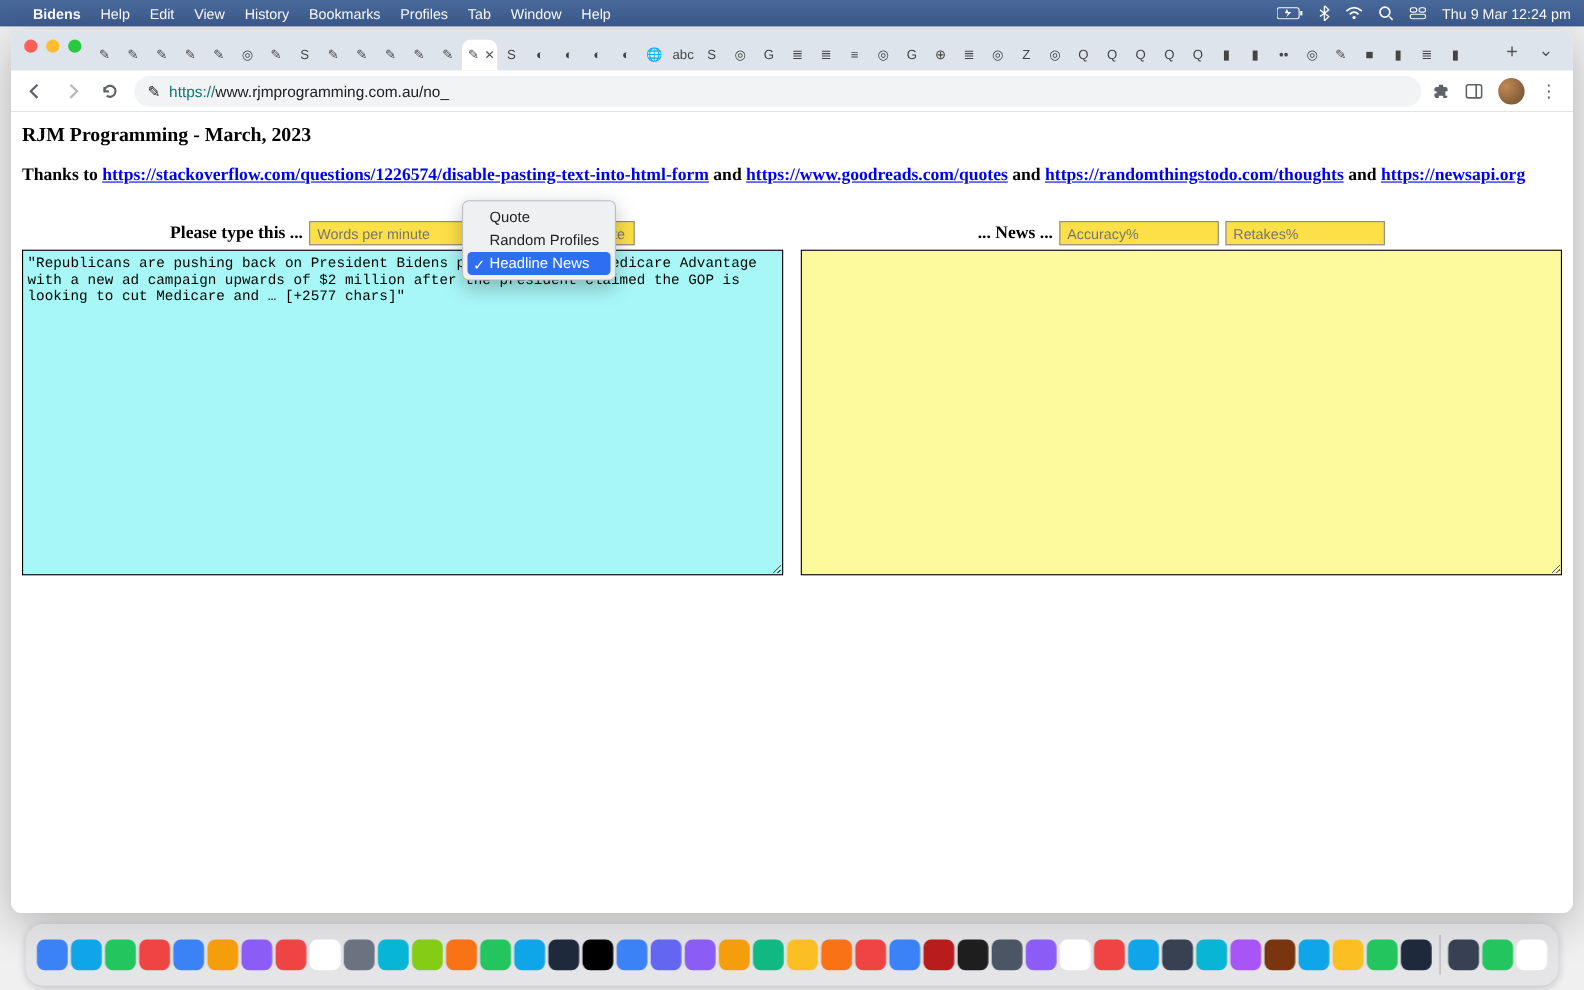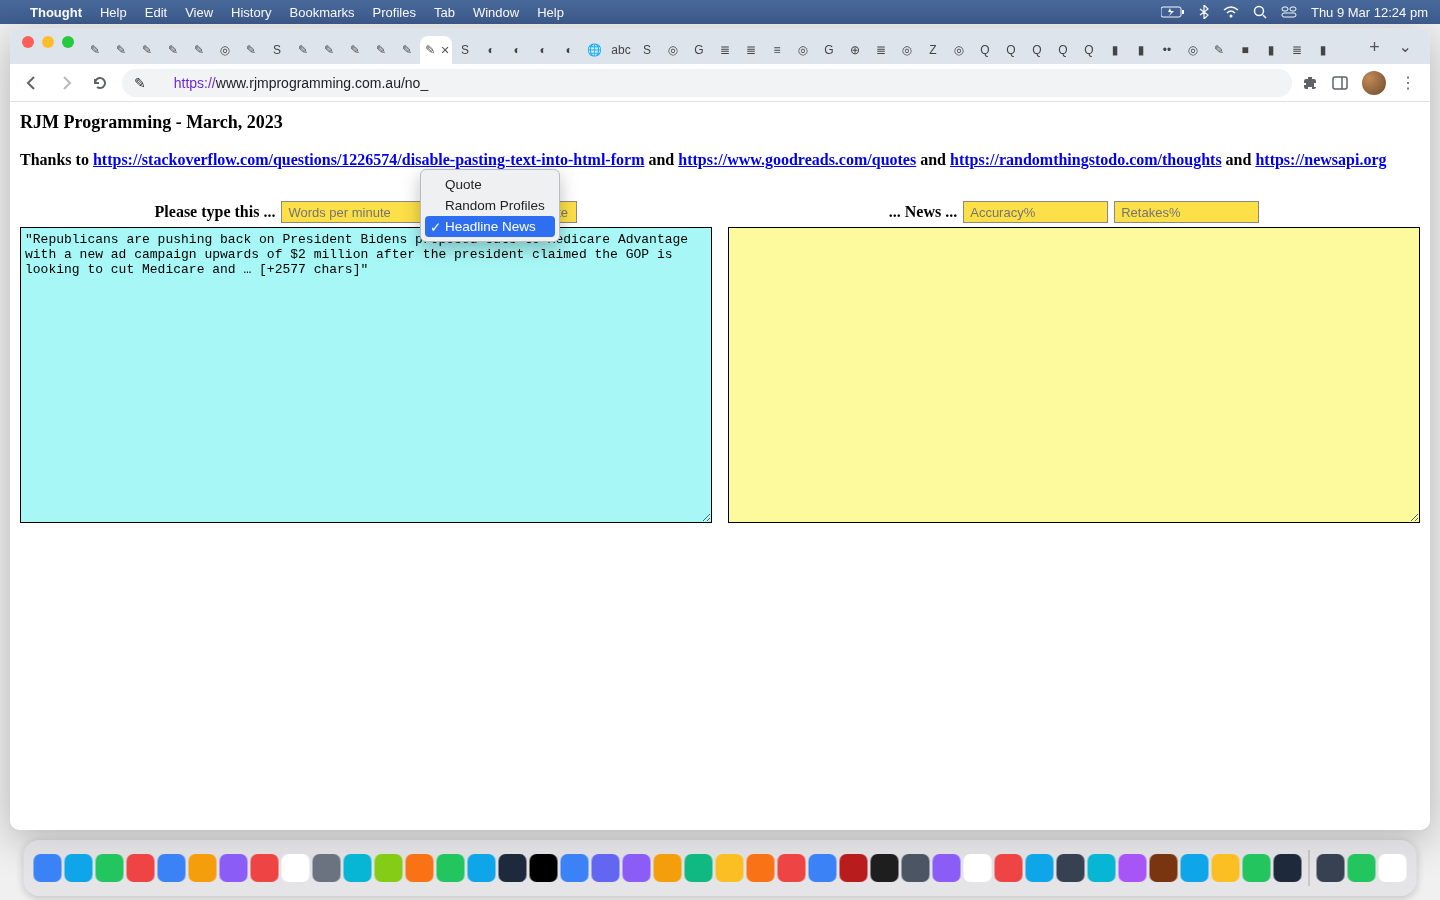--- a/index.html
+++ b/index.html
@@ -92,21 +92,21 @@
   height: 28px;
   background: #f1f3f4;
   border-radius: 14px;
   display: flex;
   align-items: center;
   padding: 0 12px;
   font-size: 14px;
   color: #202124;
   gap: 8px;
 }
-.omnibox .scheme { color: #6d28d9; margin-left: 20px; }
+.omnibox .scheme { color: #0f766e; }
 .addr-right { display: flex; align-items: center; gap: 14px; padding-right: 4px; color: #5f6368;}
 .avatar-circ { width: 24px; height: 24px; border-radius: 50%; background: radial-gradient(circle at 30% 30%, #c28a55, #6b4a2e); }
 
 
 .page {
   flex: 1;
   background: #fff;
   padding: 10px 10px;
   overflow: auto;
   position: relative;
@@ -149,21 +149,21 @@
   padding: 4px 4px;
   resize: both;
   overflow: auto;
 }
 .ta-left { background: #a8f7f7; }
 .ta-right { background: #fcfa9d; }
 
 
 .dropdown-popup {
   position: absolute;
-  top: 67px;
+  top: 80px;
   left: 410px;
   width: 140px;
   background: #eef0f2;
   border: 1px solid #b9bcc0;
   border-radius: 6px;
   box-shadow: 0 6px 18px rgba(0,0,0,0.25);
   padding: 4px 4px;
   font-size: 13.5px;
   z-index: 50;
 }
@@ -210,21 +210,21 @@
 .dock-sep { width: 1px; height: 36px; background: rgba(0,0,0,0.25); margin: 0 4px; }
 
 svg { display: block; }
 </style>
 </head>
 <body>
 
 <div class="menubar">
   <div class="menubar-left">
     <span class="apple"></span>
-    <span class="app-name">Thought</span>
+    <span class="app-name">Bidens</span>
     <span>Help</span>
     <span>Edit</span>
     <span>View</span>
     <span>History</span>
     <span>Bookmarks</span>
     <span>Profiles</span>
     <span>Tab</span>
     <span>Window</span>
     <span>Help</span>
   </div>

